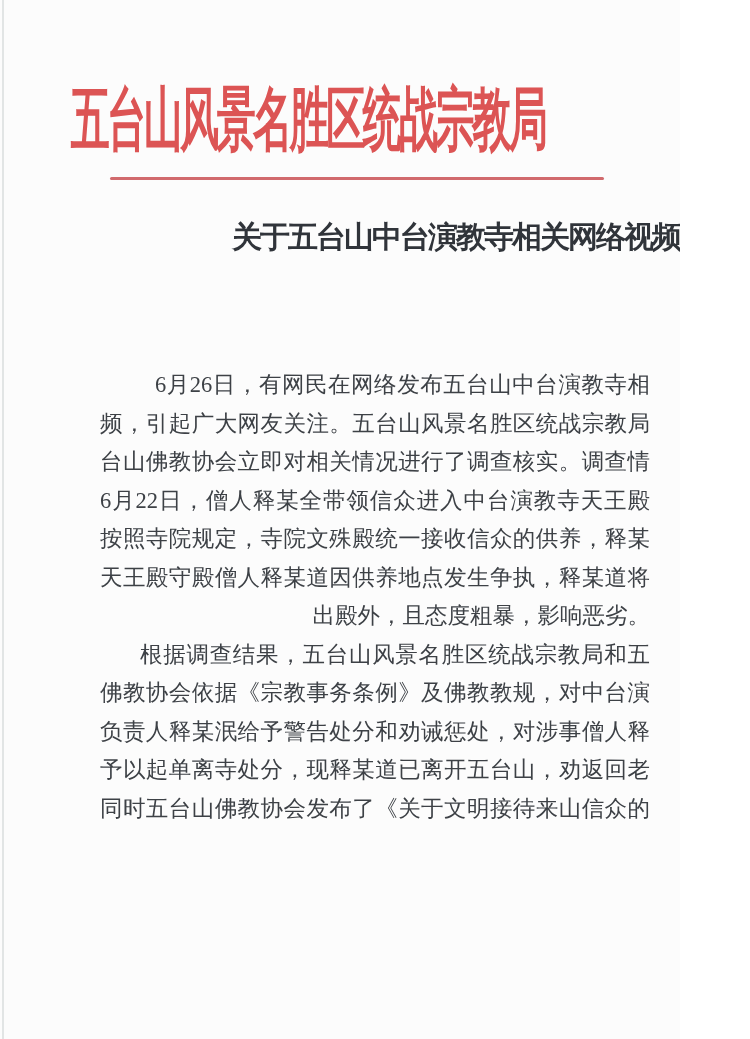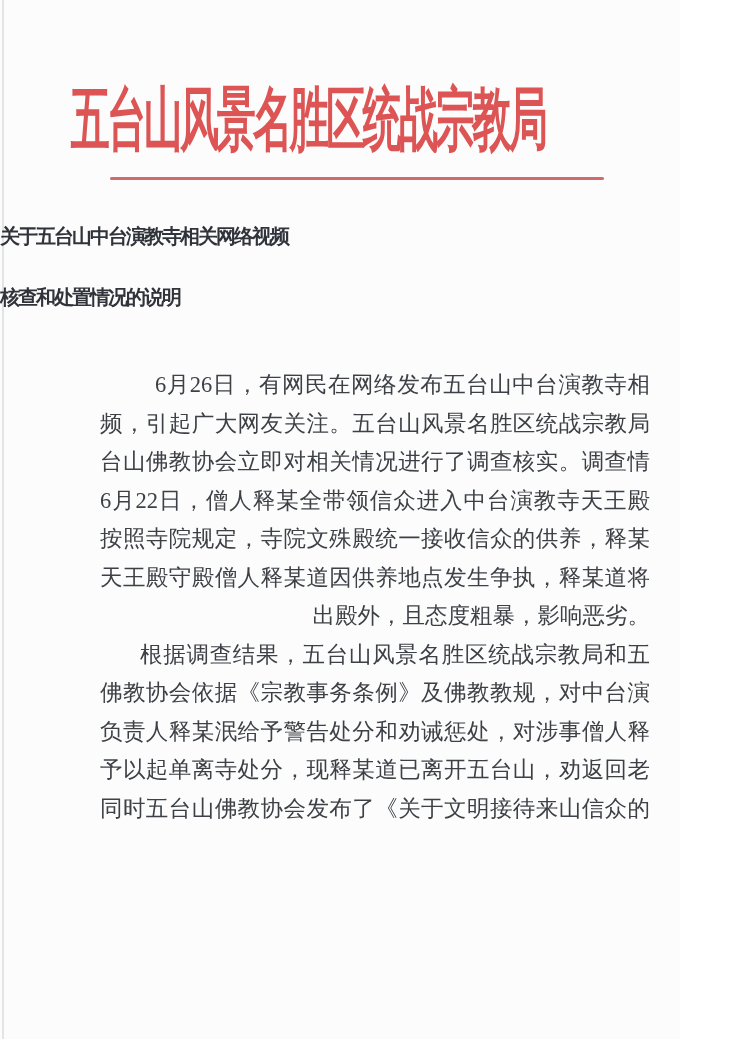--- a/index.html
+++ b/index.html
@@ -47,22 +47,22 @@
   }
   .red-rule{
     position:absolute;top:177px;left:110px;
     width:494px;height:3px;
     background:var(--rule);
     border-radius:1.5px;
   }
   
   .doc-title{
     position:absolute;top:206px;left:0;width:100%;
-    text-align:left;
-    font-size:20px;font-weight:bold;
+    text-align:right;
+    font-size:30px;font-weight:bold;
     letter-spacing:-2px;
     line-height:61px;
     color:var(--title-ink);
   }
   
   .body-block{
     position:absolute;top:366px;left:100px;width:550px;
     font-size:22.5px;
     line-height:38.5px;
     color:var(--body-ink);
@@ -91,21 +91,20 @@
   <div class="edge-left"></div>
   <div class="edge-right"></div>
 
   <div class="soften">
     <div class="letterhead">五台山风景名胜区统战宗教局</div>
 
     <div class="red-rule"></div>
 
     <div class="doc-title">
       <div>关于五台山中台演教寺相关网络视频</div>
-      <div>核查和处置情况的说明</div>
     </div>
 
     <div class="body-block">
         <div class="line indent-lg fill">6月26日，有网民在网络发布五台山中台演教寺相关视</div>
         <div class="line indent-none fill">频，引起广大网友关注。五台山风景名胜区统战宗教局和五</div>
         <div class="line indent-none fill">台山佛教协会立即对相关情况进行了调查核实。调查情况为：</div>
         <div class="line indent-none fill">6月22日，僧人释某全带领信众进入中台演教寺天王殿供米，</div>
         <div class="line indent-none fill">按照寺院规定，寺院文殊殿统一接收信众的供养，释某全与</div>
         <div class="line indent-none fill">天王殿守殿僧人释某道因供养地点发生争执，释某道将米扔</div>
         <div class="line indent-none">出殿外，且态度粗暴，影响恶劣。</div>

